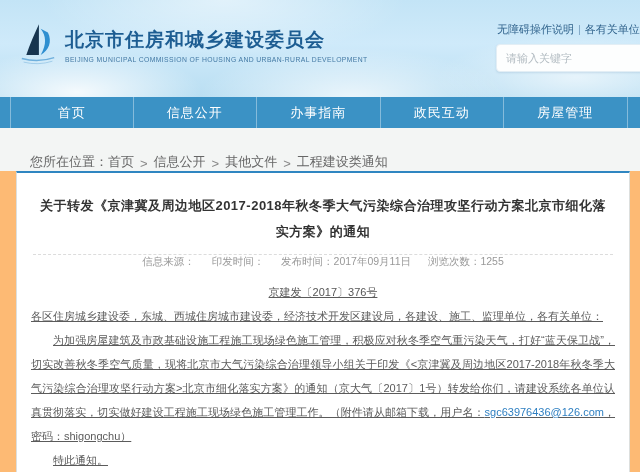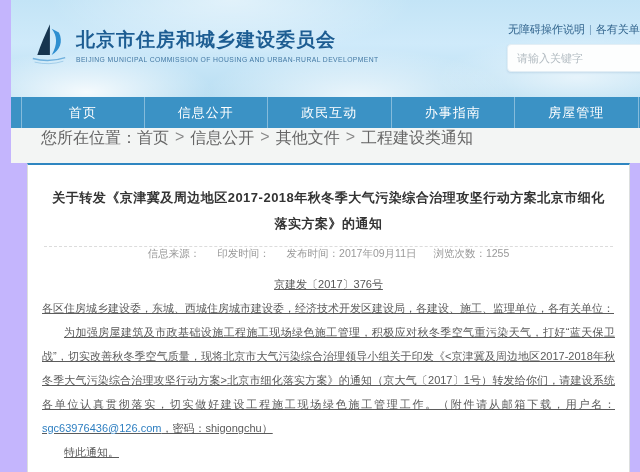--- a/index.html
+++ b/index.html
@@ -4,22 +4,21 @@
 <style>
   * { margin: 0; padding: 0; box-sizing: border-box; }
   html, body { font-family: "Liberation Sans", "DejaVu Sans", sans-serif; }
   body { background: #e9edec; }
 
   .page {
     position: relative;
     width: 640px;
     height: 472px;
     overflow: hidden;
-    background: #c4b5fd;
-    padding-left: 11px;
+    background: #fdba74;
   }
 
   
   .sky-header {
     position: relative;
     height: 97px;
     background:
       radial-gradient(ellipse 180px 60px at 12% 95%, rgba(255,255,255,.85), rgba(255,255,255,0) 70%),
       radial-gradient(ellipse 220px 70px at 55% 100%, rgba(255,255,255,.7), rgba(255,255,255,0) 70%),
       radial-gradient(ellipse 200px 60px at 90% 80%, rgba(255,255,255,.6), rgba(255,255,255,0) 70%),
@@ -69,22 +68,22 @@
     width: 123.5px; height: 100%;
     display: flex; align-items: center; justify-content: center;
     color: #ffffff; font-size: 13px; letter-spacing: 1px;
     border-right: 1px solid rgba(255,255,255,.38);
     cursor: pointer;
   }
   .nav-item:first-child { border-left: 1px solid rgba(255,255,255,.38); }
 
   
   .breadcrumb-row {
-    height: 35px; display: flex; align-items: flex-start;
-    padding-left: 30px; font-size: 16px; color: #666;
+    height: 43px; display: flex; align-items: flex-end;
+    padding-left: 30px; font-size: 13px; color: #666;
     background: #f3f5f4;
   }
   .crumb-link { color: #666; cursor: pointer; }
   .crumb-sep { margin: 0 6px; color: #888; }
 
   
   .content-outer { height: 309px; padding: 0 10px 0 16px; }
   .article-box {
     background: #ffffff;
     border: 1px solid #dcdfde;
@@ -134,22 +133,22 @@
     </div>
 
     <div class="search-box">
       <input type="text" placeholder="请输入关键字" style="">
     </div>
   </div>
 
   <div class="main-nav">
     <div class="nav-item">首页</div>
     <div class="nav-item">信息公开</div>
+    <div class="nav-item">办事指南</div>
     <div class="nav-item">政民互动</div>
-    <div class="nav-item">办事指南</div>
     <div class="nav-item">房屋管理</div>
   </div>
 
   <div class="breadcrumb-row">
     <span>您所在位置：</span>
     <span class="crumb-link">首页</span>
     <span class="crumb-sep">&gt;</span>
     <span class="crumb-link">信息公开</span>
     <span class="crumb-sep">&gt;</span>
     <span class="crumb-link">其他文件</span>

